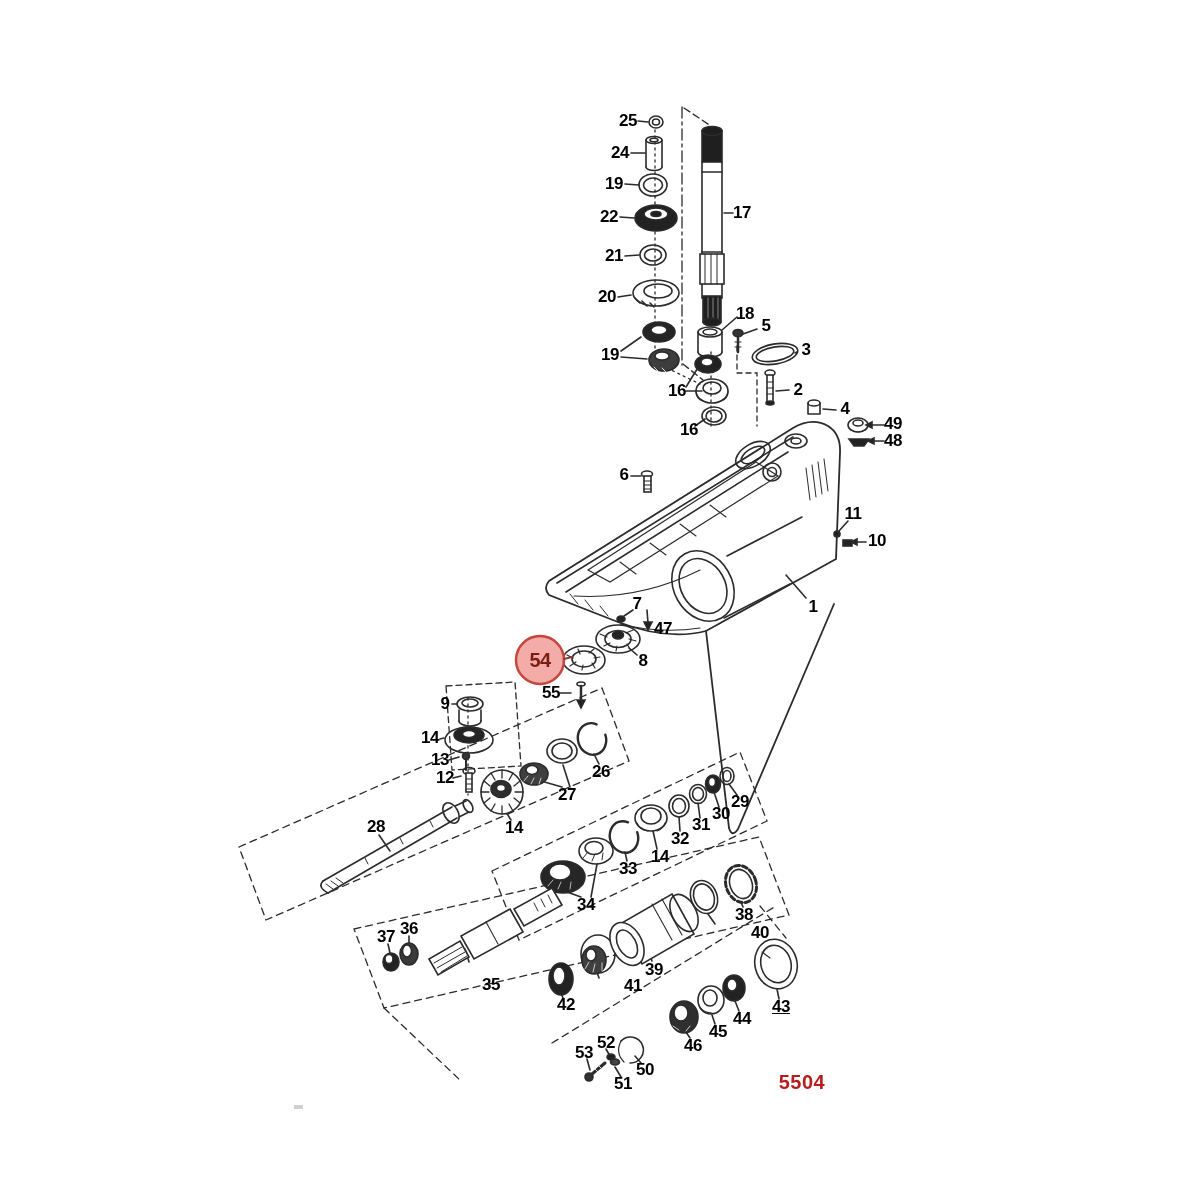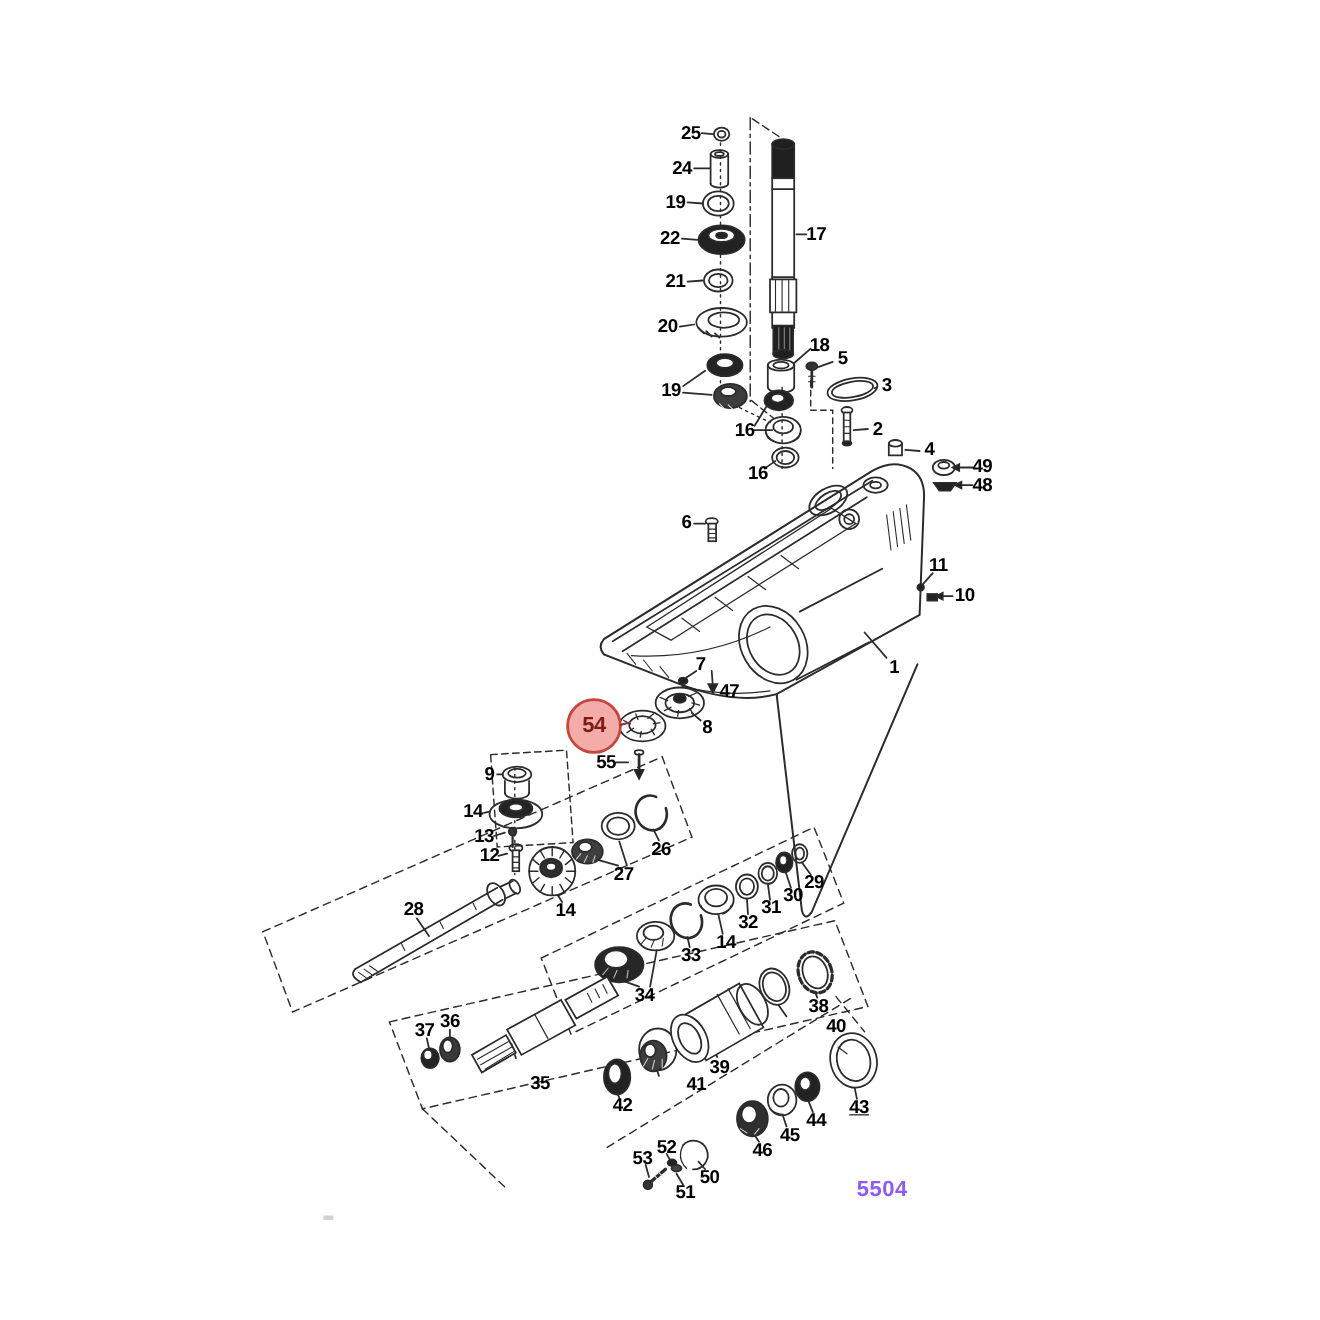--- a/index.html
+++ b/index.html
@@ -5,21 +5,21 @@
   html,body{margin:0;padding:0;background:#fff;}
   .stage{position:relative;width:1200px;height:1200px;background:#ffffff;overflow:hidden;
          font-family:"Liberation Sans",sans-serif;}
   .artwork{position:absolute;left:0;top:0;}
   .labels-layer{position:absolute;left:0;top:0;width:1200px;height:1200px;pointer-events:none;}
   .part-label{position:absolute;transform:translate(-50%,-50%);
       font:bold 17px "Liberation Sans",sans-serif;color:#000000;letter-spacing:-0.5px;
       white-space:nowrap;}
   .part-label.highlight{font-size:20px;}
   .diagram-number{position:absolute;transform:translate(-50%,-50%);
-      font:bold 20px "Liberation Sans",sans-serif;color:#8b5cf6;letter-spacing:0.5px;}
+      font:bold 20px "Liberation Sans",sans-serif;color:#b91c1c;letter-spacing:0.5px;}
 </style>
 </head>
 <body>
 
 <div class="stage">
 
 <svg class="artwork" width="1200" height="1200" viewBox="0 0 1200 1200">
   <g stroke="#2b2b2b" stroke-width="1.6" fill="none" stroke-linecap="round">
 
     <g stroke-width="1.3">

